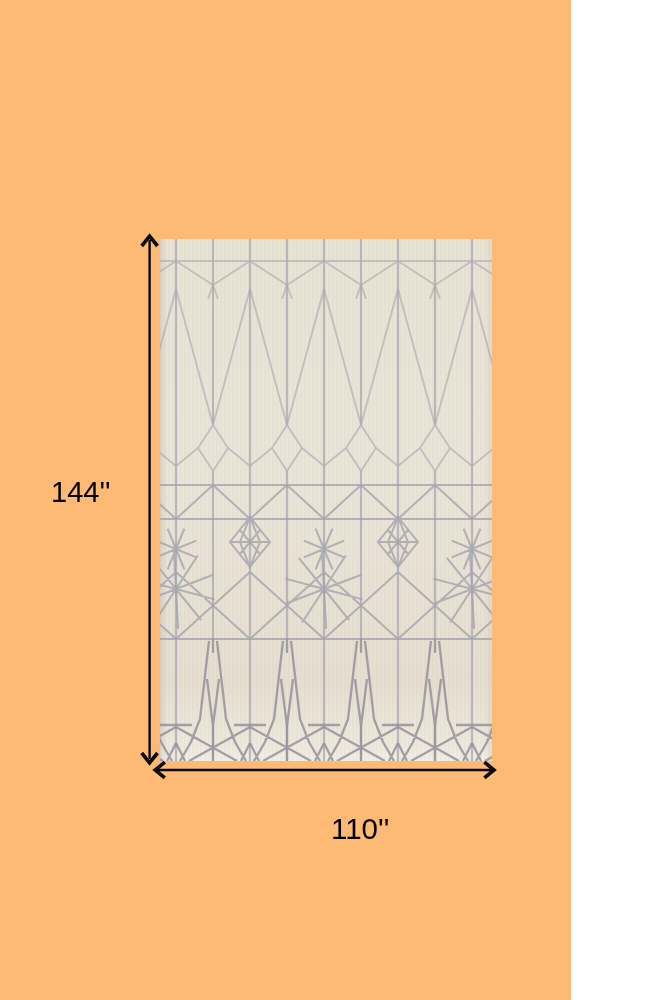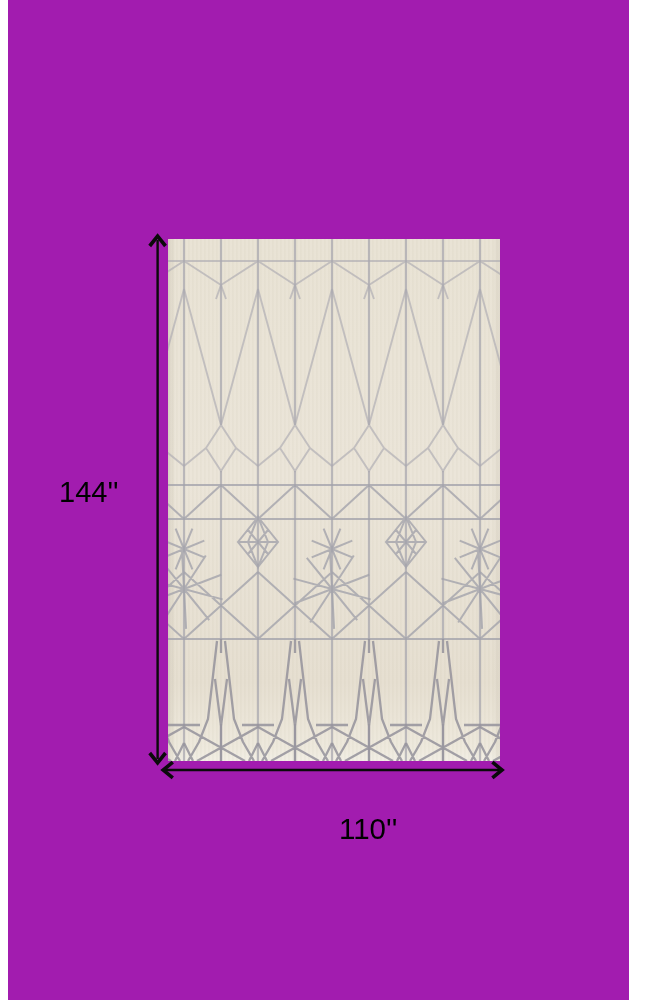--- a/index.html
+++ b/index.html
@@ -1,15 +1,15 @@
 <!DOCTYPE html>
 <html><head><meta charset="utf-8">
 <style>
 html,body{margin:0;padding:0;background:#ffffff;}
-#canvas{position:relative;width:621px;height:1000px;background:#a21caf;overflow:hidden;margin-left:8px;}
+#canvas{position:relative;width:571px;height:1000px;background:#fdba74;overflow:hidden;}
 </style></head>
 <body>
 <div id="canvas">
 <svg width="651" height="1000" viewBox="0 0 651 1000">
 <defs>
 <linearGradient id="rugbg" x1="0" y1="0" x2="0" y2="1">
 <stop offset="0" stop-color="#e9e3d5"></stop>
 <stop offset="0.45" stop-color="#ebe5d9"></stop>
 <stop offset="0.85" stop-color="#e6dfd1"></stop>
 <stop offset="0.975" stop-color="#eee9dd"></stop>

